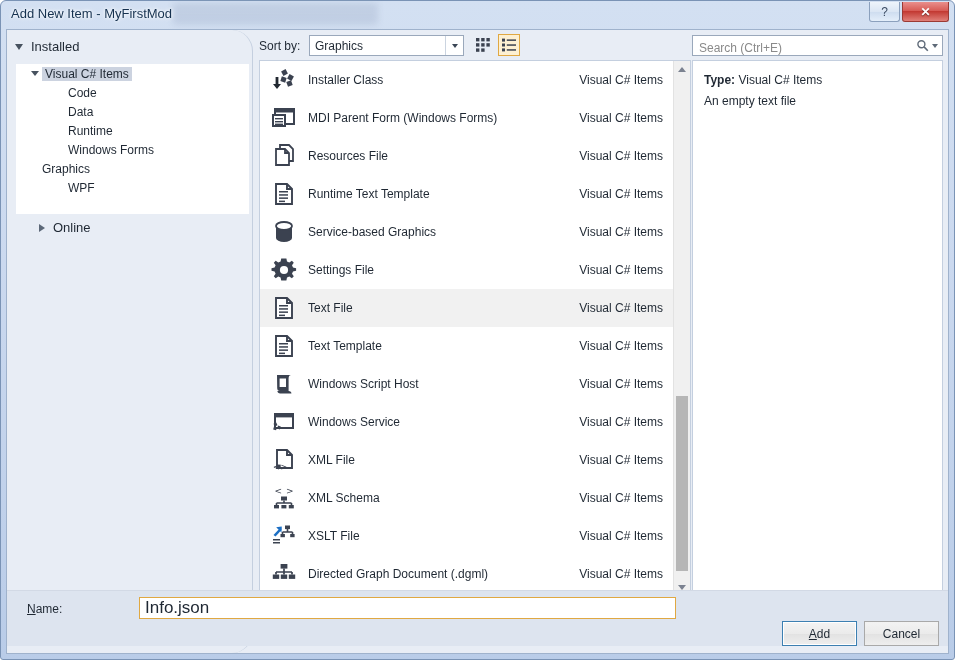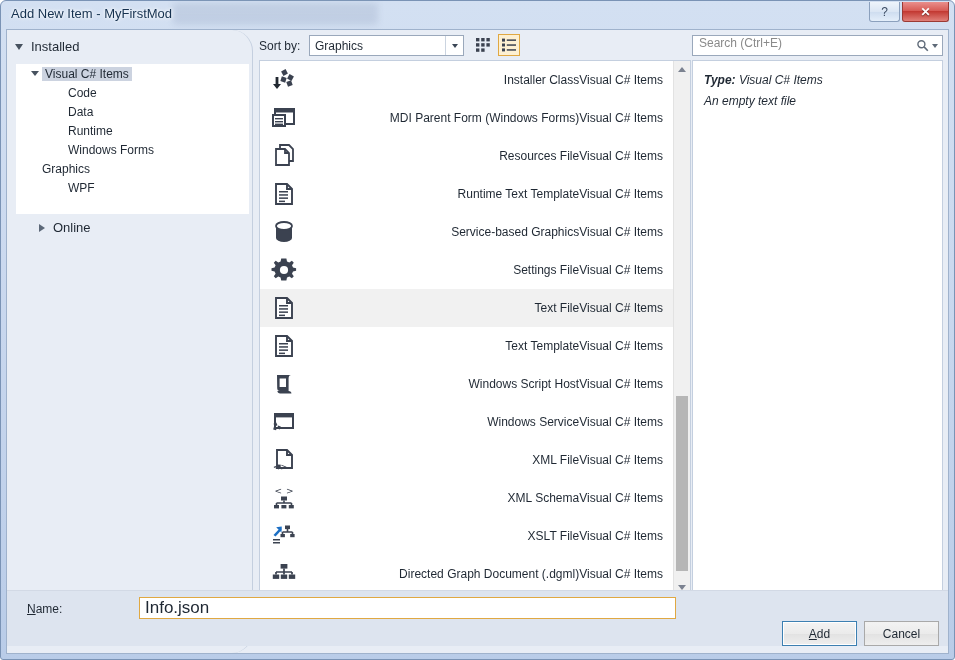--- a/index.html
+++ b/index.html
@@ -146,21 +146,20 @@
 
   #list-area {
     position: absolute; left: 5px; top: 30px; right: 0; bottom: 56px;
     background: #ffffff;
     border: 1px solid #c4cfdf;
     overflow: hidden;
   }
   #list-scroll {
     position: absolute; left: 0; top: 0; right: 17px; bottom: 0;
     overflow: hidden;
-    text-align: right;
   }
   .list-row {
     position: relative;
     display: flex; align-items: center;
     height: 38px;
     font-size: 12px; color: #1f2833;
     cursor: pointer;
   }
   .list-row.selected { background: #f1f1f1; }
   .row-icon {
@@ -193,26 +192,25 @@
 
   
   #right-pane {
     position: absolute; right: 0; top: 0; width: 256px; bottom: 56px;
     padding: 0;
   }
   #details-box {
     position: absolute; left: 0; top: 30px; right: 5px; bottom: 0;
     background: #ffffff;
     border: 1px solid #c4cfdf;
-    font-style: italic;
   }
   #search-input {
     position: absolute; left: 0; top: 5px; right: 5px; height: 21px;
     background: #ffffff; border: 1px solid #9aa8bb;
-    display: flex; align-items: flex-start;
+    display: flex; align-items: flex-end;
   }
   #search-placeholder {
     flex: 1; padding-left: 6px;
     font-size: 12px; color: #8a8a8a; white-space: nowrap;
   }
   #search-icon-wrap {
     width: 30px; height: 100%;
     display: flex; align-items: center; justify-content: center; gap: 3px;
   }
   #details-type {

